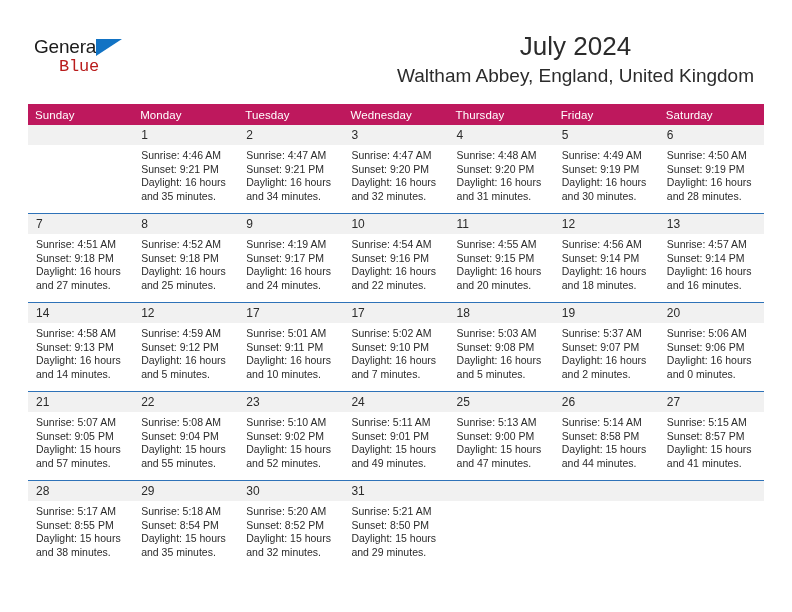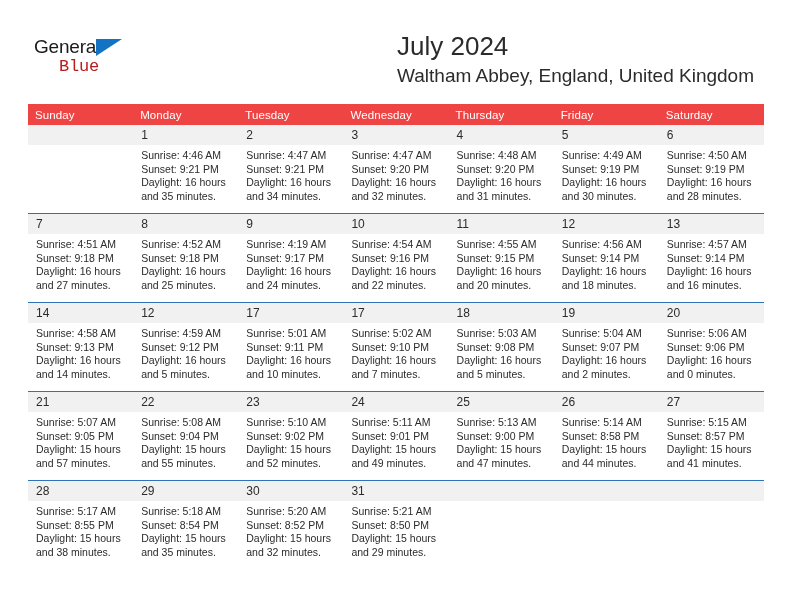--- a/index.html
+++ b/index.html
@@ -63,21 +63,21 @@
     font-size: 17px;
     letter-spacing: -0.2px;
     color: #b91c1c;
     font-family: Liberation Mono, monospace;
   }
 
   .title-block {
     position: absolute;
     right: 38px;
     top: 30px;
-    text-align: left;
+    text-align: center;
   }
   .cal-title {
     font-size: 26px;
     color: #2b2b2b;
     line-height: 32px;
     white-space: nowrap;
   }
   .cal-subtitle {
     font-size: 19px;
     color: #2b2b2b;
@@ -94,21 +94,21 @@
     width: 736px;
   }
   table.cal {
     border-collapse: collapse;
     table-layout: fixed;
     width: 736px;
   }
   table.cal col { width: 105.14px; }
 
   thead th {
-    background: #ef4444;
+    background: #be185d;
     color: #ffffff;
     font-size: 11.5px;
     font-weight: normal;
     text-align: left;
     padding: 4px 0 4px 7px;
     height: 13px;
     vertical-align: middle;
     letter-spacing: 0.1px;
   }
 
@@ -405,21 +405,21 @@
                   <div>Sunset: 9:08 PM</div>
                   <div>Daylight: 16 hours</div>
                   <div>and 5 minutes.</div>
                 </div>
               </div>
             </td>
           <td>
               <div class="cell">
                 <div class="daynum">19</div>
                 <div class="info">
-                  <div>Sunrise: 5:04 AM</div>
+                  <div>Sunrise: 5:37 AM</div>
                   <div>Sunset: 9:07 PM</div>
                   <div>Daylight: 16 hours</div>
                   <div>and 2 minutes.</div>
                 </div>
               </div>
             </td>
           <td>
               <div class="cell">
                 <div class="daynum">20</div>
                 <div class="info">

